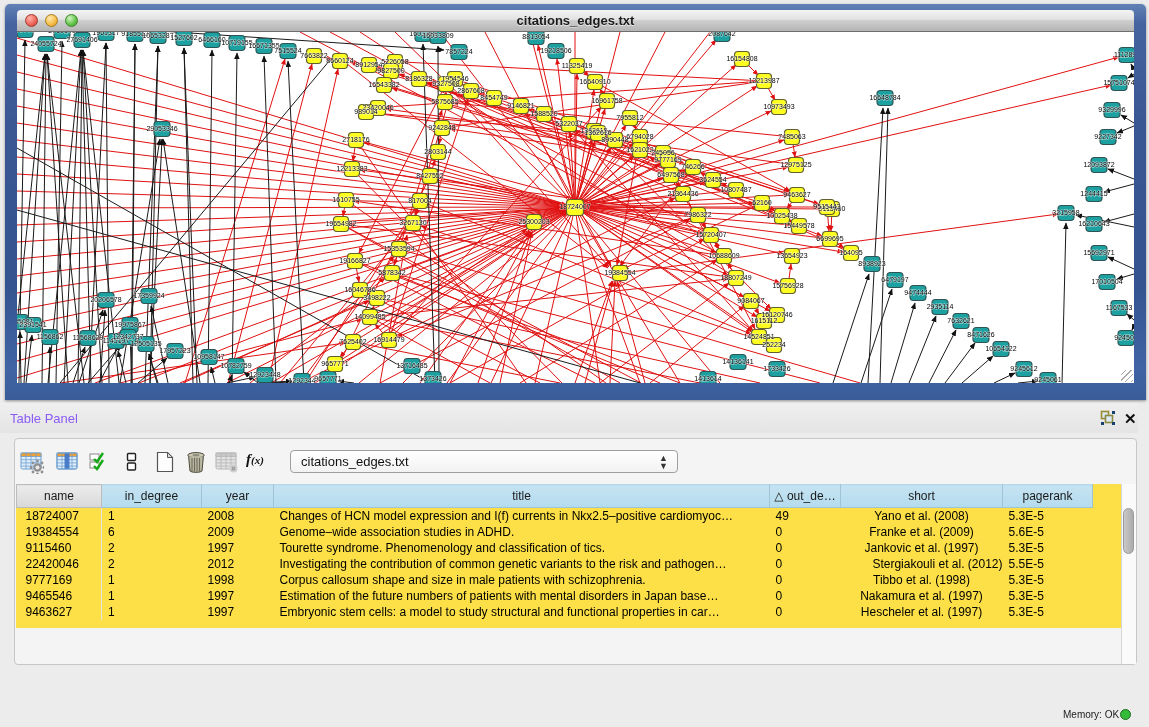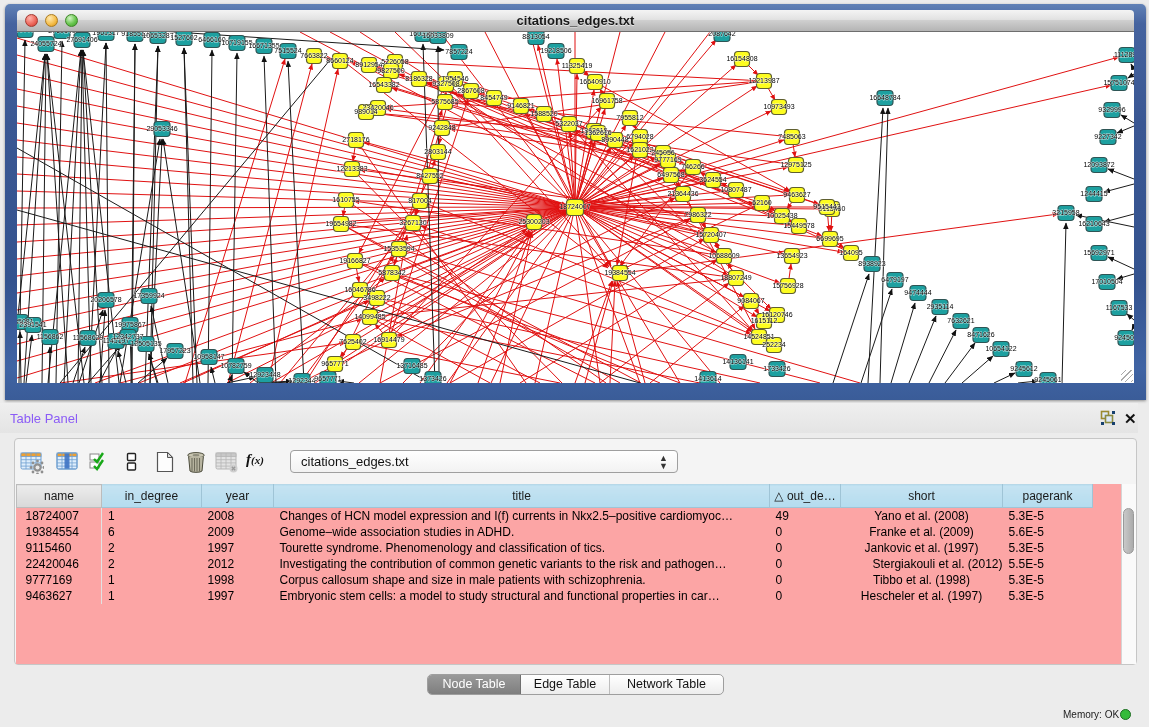--- a/index.html
+++ b/index.html
@@ -19,21 +19,21 @@
 #tp-float{left:1100px;top:410px}
 #tp-x{left:1124px;top:410px;font-size:15px;font-weight:bold;color:#111}
 #panelbg{left:0;top:403px;width:1138px;height:324px;background:#ececec}
 #tp-head2{left:0;top:403px;width:1138px;height:30px;background:linear-gradient(180deg,#efefef,#e4e4e4)}
 #contentbox{left:14px;top:438px;width:1123px;height:227px;background:#f4f4f4;border:1px solid #c6c6c6;border-radius:4px}
 
 .ticon{top:450px;width:22px;height:22px}
 #combo{left:290px;top:450px;width:388px;height:23px;background:linear-gradient(180deg,#fff,#f2f2f2);border:1px solid #9f9f9f;border-radius:4px;font-size:13px;color:#111;line-height:21px;padding-left:10px}
 #combo .ud{position:absolute;right:9px;top:3px;font-size:9px;color:#333;line-height:8px;text-align:center}
 
-#tablewrap{left:16px;top:484px;width:1105px;height:180px;background:#fca5a5;overflow:hidden}
+#tablewrap{left:16px;top:484px;width:1105px;height:144px;background:#fde047;overflow:hidden}
 table{border-collapse:collapse;table-layout:fixed;width:1076px;font-size:12px}
 th{height:23px;background:linear-gradient(180deg,#c5e3f2,#b4dcee);border:1px solid #9fc4d6;border-top:1px solid #b7d8e8;font-weight:normal;color:#1a1a1a;font-size:12px;padding:0}
 th.first{background:linear-gradient(180deg,#ececec,#d8d8d8);border:1px solid #bcbcbc}
 td{height:16px;padding:0 0 0 6px;}
 td:first-child{padding-left:9px;color:#000;white-space:nowrap;overflow:hidden;border-right:1px solid #e2e2e2}
 tr.datarow{height:16px}
 #vscroll{left:1121px;top:484px;width:15px;height:180px;background:#fafafa;border-left:1px solid #d5d5d5}
 #vthumb{left:1123px;top:508px;width:11px;height:46px;background:linear-gradient(90deg,#c9c9c9,#ababab);border:1px solid #999;border-radius:6px}
 
 #tabs{left:427px;top:674px;width:297px;height:21px;background:linear-gradient(180deg,#ffffff,#ededed);border:1px solid #9e9e9e;border-radius:5px;display:flex;overflow:hidden}
@@ -830,32 +830,36 @@
           <tr class="datarow">
             <td>9777169</td>
             <td>1</td>
             <td>1998</td>
             <td>Corpus callosum shape and size in male patients with schizophrenia.</td>
             <td>0</td>
             <td style="text-align:center;padding-left:0">Tibbo et al. (1998)</td>
             <td>5.3E-5</td>
           </tr>
           <tr class="datarow">
+            <td>9465546</td>
+            <td>1</td>
+            <td>1997</td>
+            <td>Estimation of the future numbers of patients with mental disorders in Japan base…</td>
+            <td>0</td>
+            <td style="text-align:center;padding-left:0">Nakamura et al. (1997)</td>
+            <td>5.3E-5</td>
+          </tr>
+          <tr class="datarow">
             <td>9463627</td>
             <td>1</td>
             <td>1997</td>
             <td>Embryonic stem cells: a model to study structural and functional properties in car…</td>
             <td>0</td>
             <td style="text-align:center;padding-left:0">Hescheler et al. (1997)</td>
             <td>5.3E-5</td>
           </tr>
         </tbody>
       </table>
     </div>
   <div class="abs" id="vscroll"></div>
   <div class="abs" id="vthumb"></div>
-  <div class="abs" id="tabs">
-    <div class="tab" id="tab1">Node Table</div>
-    <div class="tab" id="tab2">Edge Table</div>
-    <div class="tab" id="tab3">Network Table</div>
-  </div>
   <div class="abs" id="mem">Memory: OK</div>
   <div class="abs" id="memdot"></div>
 </div>
 </body></html>

